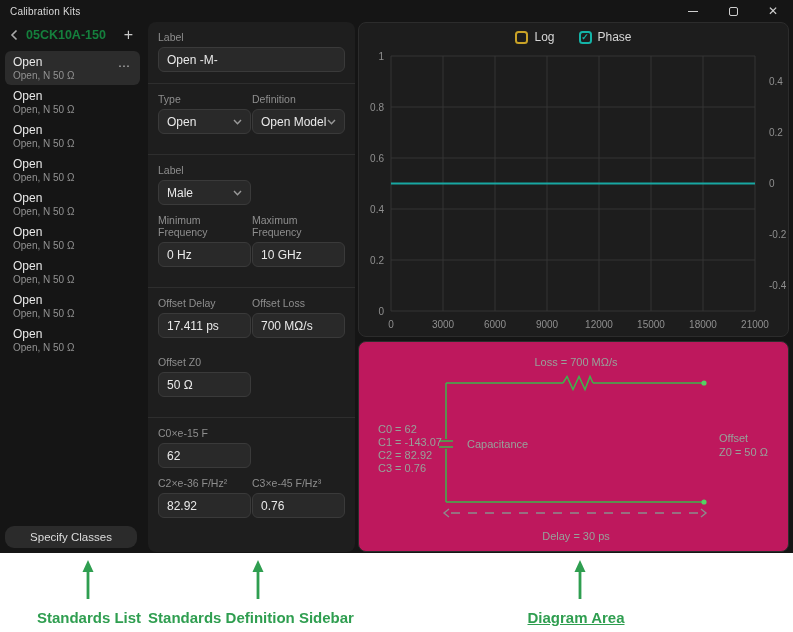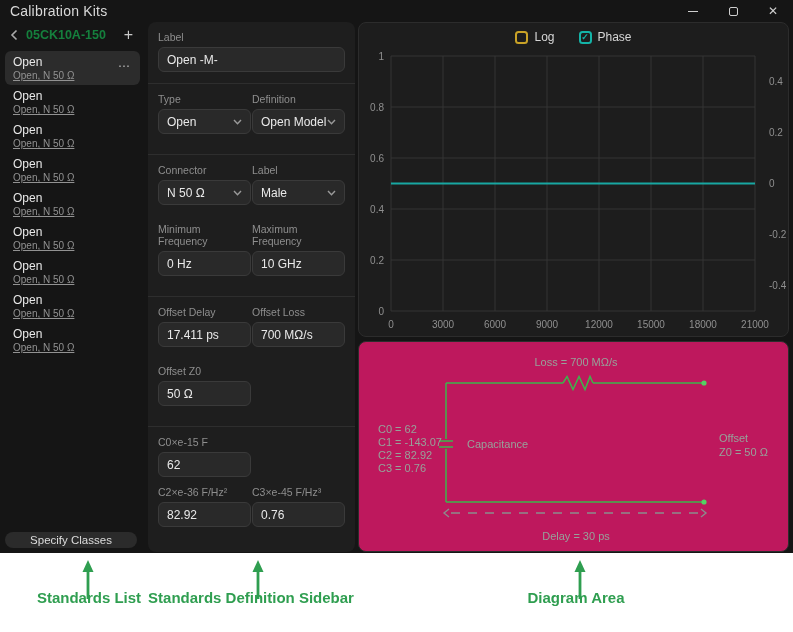--- a/index.html
+++ b/index.html
@@ -3,40 +3,40 @@
 <meta charset="utf-8">
 <style>
   * { margin:0; padding:0; box-sizing:border-box; }
   html,body { width:793px; height:632px; background:#ffffff; font-family:"Liberation Sans", sans-serif; }
   .canvas { position:relative; width:793px; height:632px; overflow:hidden; }
 
   
   .app { position:absolute; top:0; left:0; width:793px; height:553px; background:#151515; color:#e8e8e8; }
 
   .titlebar { position:absolute; top:0; left:0; right:0; height:22px; display:flex; align-items:center; }
-  .titlebar .title { margin-left:10px; font-size:14px; color:#d9d9d9; letter-spacing:.2px; }
+  .titlebar .title { margin-left:10px; font-size:10px; color:#d9d9d9; letter-spacing:.2px; }
   .win-controls { position:absolute; right:0; top:0; height:22px; display:flex; align-items:center; }
   .win-btn { width:40px; height:22px; display:flex; align-items:center; justify-content:center; color:#cfcfcf; cursor:default; }
   .min-glyph { width:10px; height:0; border-top:1.6px solid #cfcfcf; display:block; }
   .max-glyph { width:9px; height:9px; border:1.6px solid #cfcfcf; border-radius:2px; display:block; }
   .close-glyph { font-size:12px; line-height:1; color:#cfcfcf; }
 
   
   .sidebar { position:absolute; top:22px; left:0; width:145px; bottom:0; }
   .list-header { display:flex; align-items:center; height:26px; padding:0 12px 0 10px; }
   .back-chevron { display:flex; align-items:center; margin-right:8px; }
   .kit-name { font-size:12.5px; font-weight:bold; color:#15803d; }
   .add-btn { margin-left:auto; font-size:16px; font-weight:400; color:#c9c9c9; line-height:1; }
   .std-items { position:absolute; top:29px; left:5px; right:5px; }
   .std-item { position:relative; padding:4px 8px 5px 8px; border-radius:6px; height:34px; }
   .std-item.selected { background:#2c2c2c; }
   .std-item .t { font-size:12px; color:#e8e8e8; line-height:15px; }
-  .std-item .s { font-size:10px; color:#929292; line-height:12px;text-decoration:underline; }
+  .std-item .s { font-size:10px; color:#929292; line-height:12px; }
   .std-item .more { position:absolute; right:9px; top:8px; color:#b9b9b9; font-size:12px; letter-spacing:1px; }
-  .specify-btn { position:absolute; bottom:5px; left:5px; width:132px; height:16px; background:#2b2b2b; border:none; border-radius:9px; color:#dcdcdc; font-size:11.5px; font-family:"Liberation Sans",sans-serif; }
+  .specify-btn { position:absolute; bottom:5px; left:5px; width:132px; height:22px; background:#2b2b2b; border:none; border-radius:9px; color:#dcdcdc; font-size:11.5px; font-family:"Liberation Sans",sans-serif; }
 
   
   .def-panel { position:absolute; left:148px; top:22px; width:207px; height:530px; background:#1e1e1e; border-radius:8px; }
   .sec { padding:9px 10px 11px 10px; }
   .divider { height:1px; background:#2e2e2e; margin:0; }
   .row2 { display:grid; grid-template-columns:1fr 1fr; column-gap:1px; }
   .field { margin-bottom:9px; }
   .field:last-child { margin-bottom:0; }
   .flabel { font-size:10.5px; color:#8e8e8e; margin-bottom:4px; line-height:12px; }
   .fvalue { height:25px; background:#292929; border:1px solid #3a3a3a; border-radius:6px; display:flex; align-items:center; padding:0 8px; font-size:12px; color:#e9e9e9; }
@@ -53,21 +53,21 @@
   svg.chart { position:absolute; top:0; left:0; }
   .tick { fill:#8f8f8f; font-size:10px; font-family:"Liberation Sans",sans-serif; }
 
   
   .diagram-panel { position:absolute; left:358px; top:341px; width:431px; height:211px; background:#be185d; border:1px solid #2c2c2c; border-radius:8px; }
   .dtext { fill:#97a29a; font-size:11px; font-family:"Liberation Sans",sans-serif; }
 
   
   .annotations { position:absolute; top:553px; left:0; width:793px; height:79px; background:#ffffff; }
   .ann-arrow { position:absolute; top:6px; }
-  .ann-label { position:absolute; top:36px; transform:translateX(-50%); font-size:15px; font-weight:bold; color:#2f9e50; white-space:nowrap; }
+  .ann-label { position:absolute; top:56px; transform:translateX(-50%); font-size:15px; font-weight:bold; color:#2f9e50; white-space:nowrap; }
 </style>
 </head>
 <body>
 
 <div class="canvas">
   <div class="app">
 
     <div class="titlebar">
       <span class="title">Calibration Kits</span>
       <div class="win-controls">
@@ -169,31 +169,20 @@
                   </svg>
                 </span>
               </div>
           </div>
         </div>
       </div>
       <div class="divider"></div>
 
       <div class="sec">
         <div class="row2">
-          <div class="field">
-            <div class="flabel">Connector</div>
-            <div class="fvalue dd">
-                <span>N 50 Ω</span>
-                <span class="chev">
-                  <svg width="9" height="6" viewBox="0 0 9 6">
-                    <polyline points="1,1 4.5,4.7 8,1" fill="none" stroke="#9a9a9a" stroke-width="1.4"></polyline>
-                  </svg>
-                </span>
-              </div>
-          </div>
           <div class="field">
             <div class="flabel">Label</div>
             <div class="fvalue dd">
                 <span>Male</span>
                 <span class="chev">
                   <svg width="9" height="6" viewBox="0 0 9 6">
                     <polyline points="1,1 4.5,4.7 8,1" fill="none" stroke="#9a9a9a" stroke-width="1.4"></polyline>
                   </svg>
                 </span>
               </div>
@@ -361,15 +350,15 @@
       <div class="ann-label" style="left: 89px;">Standards List</div>
       <svg width="20" height="42" viewBox="0 0 20 42" class="ann-arrow" style="left: 248px;">
         <polygon points="10,1 4.5,13 15.5,13" fill="#2f9e50"></polygon>
         <rect x="8.6" y="12" width="2.8" height="28" fill="#2f9e50"></rect>
       </svg>
       <div class="ann-label" style="left: 251px;">Standards Definition Sidebar</div>
       <svg width="20" height="42" viewBox="0 0 20 42" class="ann-arrow" style="left: 570px;">
         <polygon points="10,1 4.5,13 15.5,13" fill="#2f9e50"></polygon>
         <rect x="8.6" y="12" width="2.8" height="28" fill="#2f9e50"></rect>
       </svg>
-      <div class="ann-label" style="left: 576px;">Diagram Area</div>
+      <div class="ann-label" style="left: 576px; text-decoration: underline;">Diagram Area</div>
     </div>
 </div>
 
 </body></html>

